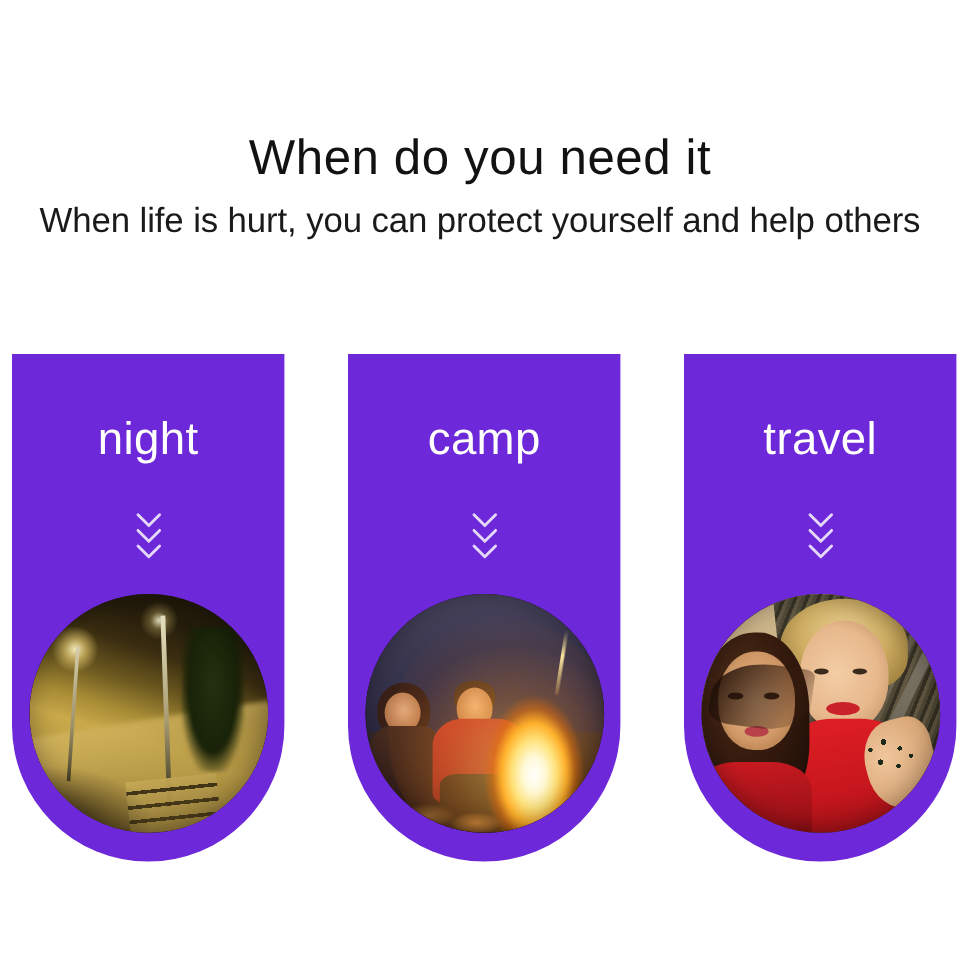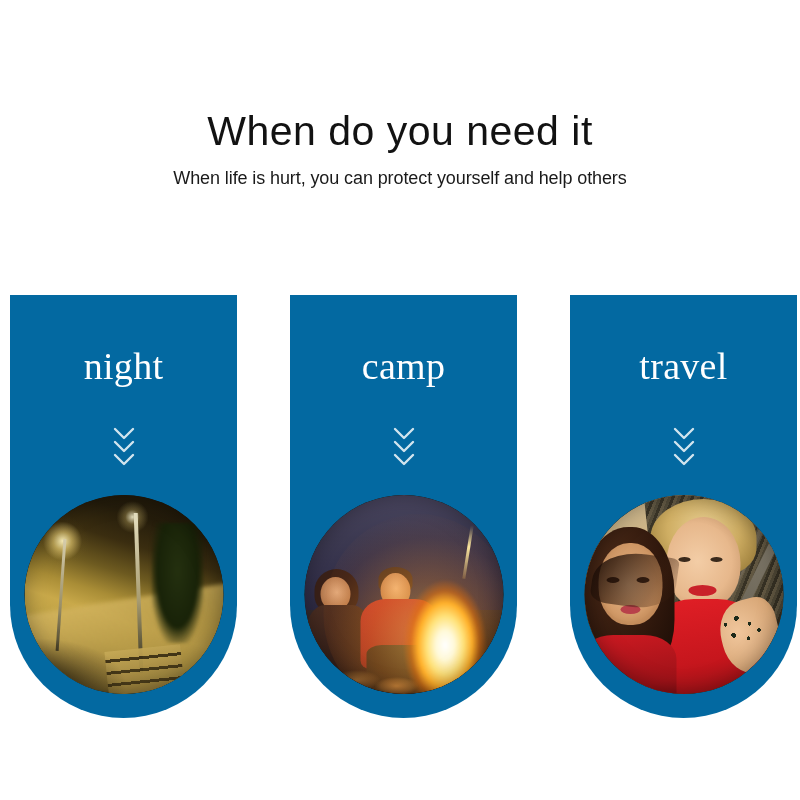--- a/index.html
+++ b/index.html
@@ -34,21 +34,21 @@
     line-height: 1.15;
     margin-top: 16px;
   }
 
   .page-subtitle {
     position: absolute;
     top: 168px;
     left: 0;
     width: 800px;
     text-align: center;
-    font-size: 18px;
+    font-size: 29px;
     font-weight: 400;
     color: #1a1a1a;
     letter-spacing: -0.1px;
   }
 
   
   .cards-row {
     position: absolute;
     top: 295px;
     left: 10px;
@@ -56,25 +56,24 @@
     height: 425px;
     display: flex;
     justify-content: flex-start;
     gap: 53px;
   }
 
   .card {
     position: relative;
     width: 227px;
     height: 423px;
-    background: #0369a1;
+    background: #6d28d9;
     border-radius: 0 0 114px 114px;
     flex: 0 0 227px;
     overflow: visible;
-    font-family: Liberation Serif, serif;
   }
 
   .card-label {
     position: absolute;
     top: 52px;
     left: 0;
     width: 100%;
     text-align: center;
     color: #ffffff;
     font-size: 38px;

